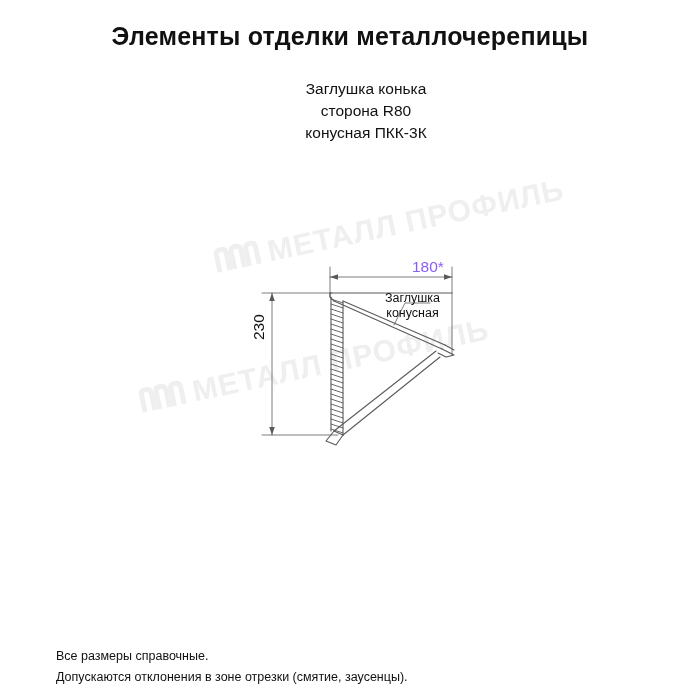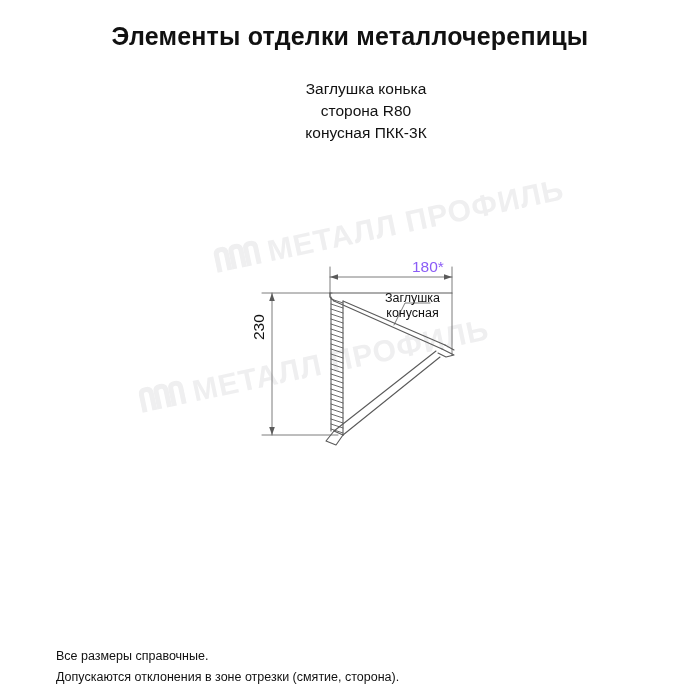--- a/index.html
+++ b/index.html
@@ -227,16 +227,16 @@
   <div class="dim-label-width">180*</div>
   <div class="dim-label-height">230</div>
 
   <div class="face-label">
     <div>Заглушка</div>
     <div>конусная</div>
   </div>
 
   <div class="footnotes">
     <div>Все размеры справочные.</div>
-    <div>Допускаются отклонения в зоне отрезки (смятие, сторона).</div>
+    <div>Допускаются отклонения в зоне отрезки (смятие, заусенцы).</div>
   </div>
 
 </div>
 
 </body></html>

